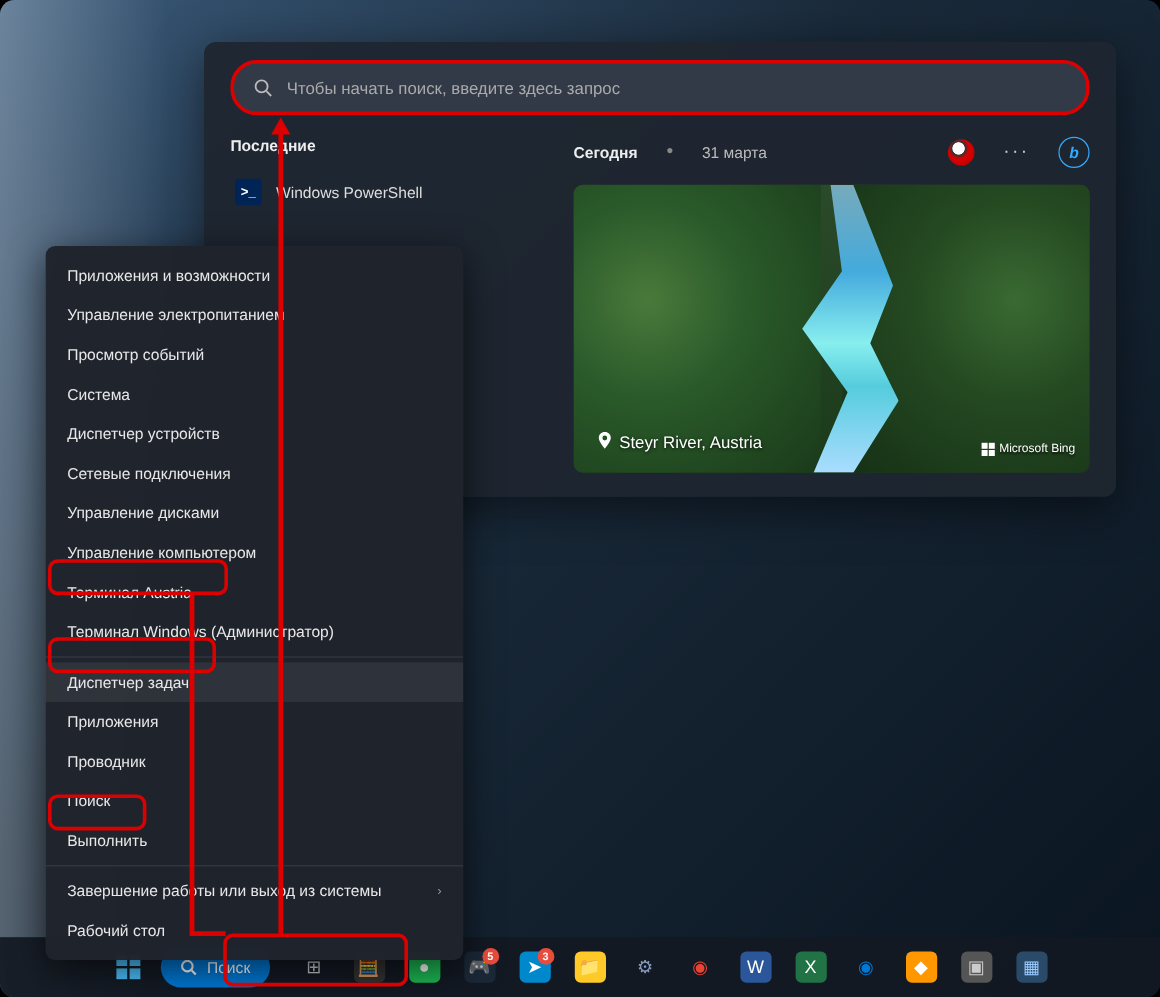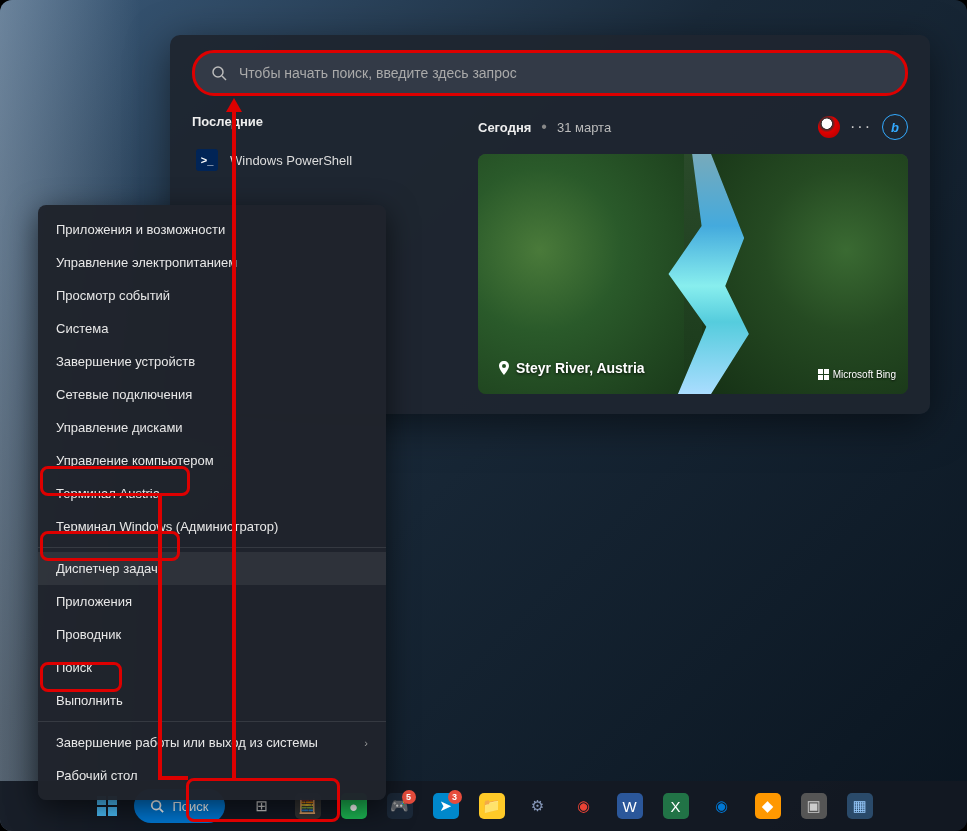--- a/index.html
+++ b/index.html
@@ -10,33 +10,33 @@
 .search-box{display:flex;align-items:center;height:46px;background:rgba(55,62,75,.85);border:3px solid #d00;border-radius:22px;padding:0 16px}
 .search-box .si{color:#bbb;margin-right:12px;flex:none}
 .search-box input{flex:1;background:none;border:none;outline:none;color:#ddd;font-size:14px}
 .search-box input::placeholder{color:#aaa}
 .sp-body{display:flex;margin-top:18px;gap:28px}
 .sp-left{width:260px}
 .sp-h{color:#eee;font-size:13px;font-weight:600;margin-bottom:14px}
 .recent-item{display:flex;align-items:center;gap:12px;padding:6px 4px;color:#ddd;font-size:13px}
 .ps-icon{width:22px;height:22px;background:#012456;border-radius:3px;display:flex;align-items:center;justify-content:center;color:#fff;font-size:11px;font-weight:bold}
 .sp-right{flex:1}
-.sp-rh{display:flex;align-items:center;gap:10px;margin-bottom:14px}
+.sp-rh{display:flex;align-items:center;gap:24px;margin-bottom:14px}
 .sp-rh .t1{color:#eee;font-size:13px;font-weight:600}
 .sp-rh .dot{color:#888}
 .sp-rh .t2{color:#bbb;font-size:13px}
 .sp-rh .sp{flex:1}
 .avatar{width:22px;height:22px;border-radius:50%;background:radial-gradient(circle at 40% 35%,#fff 0%,#fff 25%,#333 28%,#d00 45%,#a00 100%)}
 .more{color:#ccc;font-size:16px;letter-spacing:2px;cursor:pointer}
 .bing{width:26px;height:26px;border-radius:50%;border:1.5px solid #3af;display:flex;align-items:center;justify-content:center;color:#3af;font-weight:bold;font-size:13px;font-style:italic}
 .hero{position:relative;width:430px;height:240px;border-radius:8px;overflow:hidden;background:linear-gradient(180deg,#2a4a2a 0%,#1a3a1a 100%)}
 .forest-l{position:absolute;left:0;top:0;width:48%;height:100%;background:radial-gradient(ellipse at 30% 40%,#4a7a3a 0%,#2a5a2a 40%,#1a3a1a 100%)}
 .forest-r{position:absolute;right:0;top:0;width:48%;height:100%;background:radial-gradient(ellipse at 70% 40%,#3a6a32 0%,#254a22 40%,#153015 100%)}
 .river{position:absolute;left:41%;top:0;width:22%;height:100%;background:linear-gradient(180deg,#7ab 0%,#4ad 30%,#8ee 55%,#5cd 70%,#adf 100%);clip-path:polygon(40% 0,60% 0,95% 35%,75% 55%,100% 75%,60% 100%,25% 100%,55% 72%,15% 50%,50% 30%)}
-.hero-label{position:absolute;left:20px;bottom:18px;display:flex;align-items:center;gap:6px;color:#fff;font-size:14px;font-weight:700;text-shadow:0 1px 3px rgba(0,0,0,.8)}
+.hero-label{position:absolute;left:20px;bottom:18px;display:flex;align-items:flex-start;gap:6px;color:#fff;font-size:14px;font-weight:400;text-shadow:0 1px 3px rgba(0,0,0,.8)}
 .hero-brand{position:absolute;right:12px;bottom:14px;color:#fff;font-size:10px;text-align:right;text-shadow:0 1px 2px rgba(0,0,0,.8);display:flex;align-items:center;gap:4px}
 .ms-sq{display:grid;grid-template:repeat(2,5px)/repeat(2,5px);gap:1px}
 .ms-sq span{background:#fff}
 .ctx-menu{position:absolute;left:38px;top:205px;width:348px;background:rgba(32,36,44,.98);border-radius:8px;padding:8px 0;box-shadow:0 8px 30px rgba(0,0,0,.6);z-index:5}
 .ctx-item{padding:9px 18px;color:#e8e8e8;font-size:13px;cursor:pointer;display:flex;align-items:center;justify-content:space-between}
 .ctx-item:hover,.ctx-item.hov{background:rgba(255,255,255,.07)}
 .ctx-sep{height:1px;background:rgba(255,255,255,.1);margin:4px 0}
 .chev{color:#999;font-size:11px}
 .hl{position:absolute;border:3px solid #d00;border-radius:8px;z-index:10;pointer-events:none}
 .taskbar{position:absolute;bottom:0;left:0;right:0;height:50px;background:rgba(20,25,35,.92);display:flex;align-items:center;padding:0 12px;gap:6px;z-index:3}
@@ -113,21 +113,21 @@
       <div class="ctx-item">
         <span>Управление электропитанием</span>
       </div>
       <div class="ctx-item">
         <span>Просмотр событий</span>
       </div>
       <div class="ctx-item">
         <span>Система</span>
       </div>
       <div class="ctx-item">
-        <span>Завершение устройств</span>
+        <span>Диспетчер устройств</span>
       </div>
       <div class="ctx-item">
         <span>Сетевые подключения</span>
       </div>
       <div class="ctx-item">
         <span>Управление дисками</span>
       </div>
       <div class="ctx-item">
         <span>Управление компьютером</span>
       </div>

